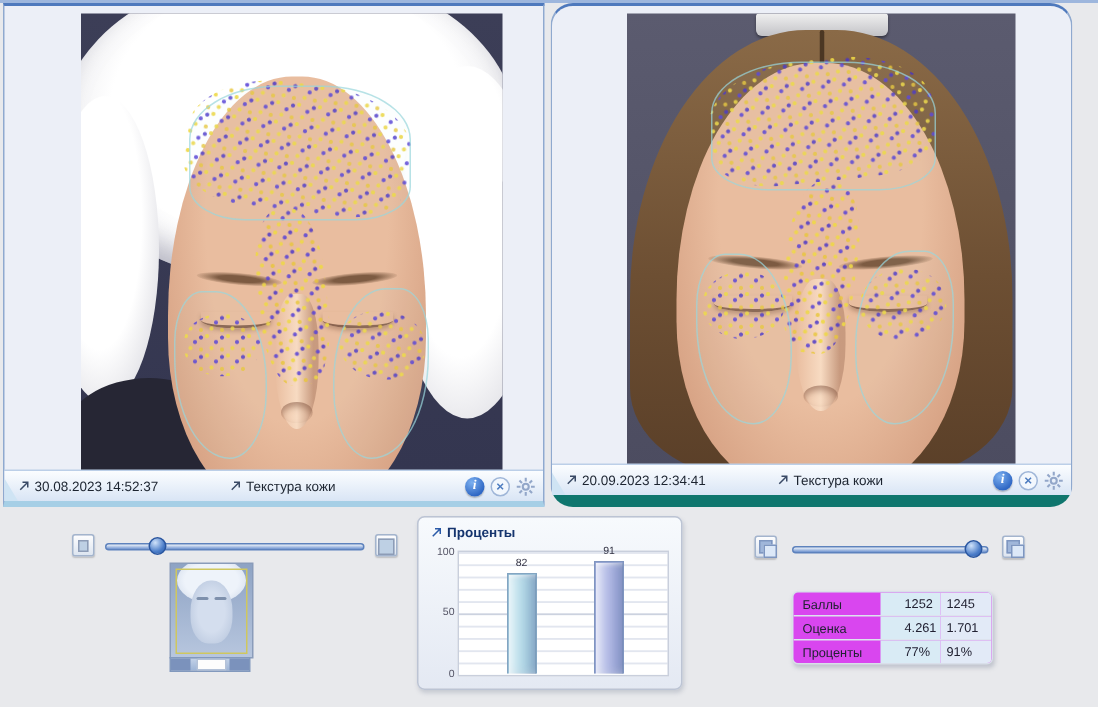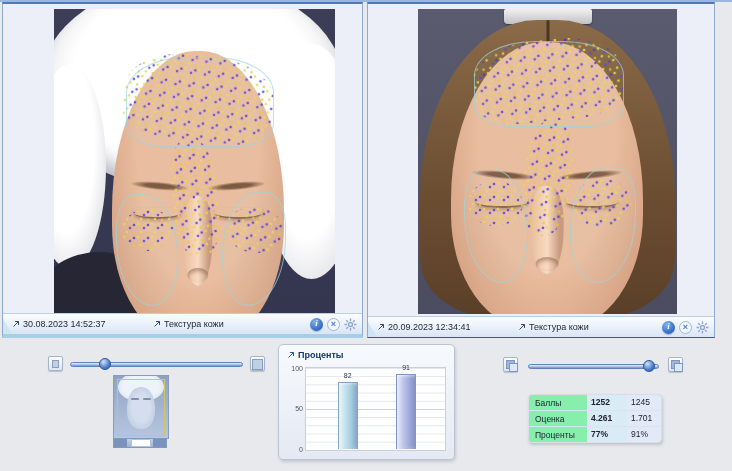--- a/index.html
+++ b/index.html
@@ -4,21 +4,21 @@
 <style>
   html,body{margin:0;padding:0;background:#e8e9ec;}
   .app{position:relative;width:732px;height:471px;overflow:hidden;
        font-family:"Liberation Sans",sans-serif;background:#e8e9ec;}
   .top-border{position:absolute;left:0;top:0;width:732px;height:2px;background:#9db6dd;}
 
   
   .panel{position:absolute;top:2px;height:336px;box-sizing:border-box;background:#eceff7;
          border:1px solid #8fa9cf;border-top:2px solid #4e79bd;}
   .panel.before{left:2px;width:361px;border-bottom:4px solid #a6cfe6;}
-  .panel.after{left:367px;width:348px;border-bottom:1px solid #0f766e;}
+  .panel.after{left:367px;width:348px;border-bottom:8px solid #0f766e;border-radius:15px;}
 
   .photo{position:absolute;top:5px;height:305px;overflow:hidden;z-index:1;}
   .before .photo{left:51px;width:281px;background:linear-gradient(#3c3e57,#343650);}
   .after  .photo{left:50px;width:259px;background:linear-gradient(#5b5b6f,#4c4c60);}
 
   
   .device{position:absolute;left:50%;top:0;transform:translateX(-50%);width:88px;height:15px;
           background:linear-gradient(#f0f0f0,#c2c2c6);border-radius:2px 2px 4px 4px;
           box-shadow:0 1px 2px rgba(0,0,0,.4);z-index:2;}
   .cap{position:absolute;left:-14px;top:-30px;width:304px;height:212px;border-radius:50%;z-index:2;
@@ -133,26 +133,26 @@
       border:1px solid rgba(90,120,160,.55);border-bottom:none;
       box-shadow:inset 7px 0 9px -4px rgba(255,255,255,.95),
                  inset -7px 0 9px -4px rgba(60,85,140,.5),
                  inset 0 3px 3px -2px rgba(255,255,255,.8);}
   .bar .blabel{position:absolute;top:-11px;left:50%;transform:translateX(-50%);
       font-size:7px;color:#334;font-weight:normal;}
   .bar1{left:30%;} .bar2{left:72%;}
 
   
   .rtable{position:absolute;left:528px;top:394px;width:132px;overflow:hidden;
-      background:#86efac;border:1px solid #d9dfea;border-radius:4px;font-size:8.5px;color:#223;
+      background:#d946ef;border:1px solid #d9dfea;border-radius:4px;font-size:8.5px;color:#223;
       box-shadow:1px 2px 3px rgba(120,130,150,.35);}
   .rrow{display:flex;height:15px;align-items:center;border-bottom:1px solid #dde3ee;}
   .rrow:last-child{border-bottom:none;}
   .rc-label{flex:0 0 52px;padding-left:6px;}
-  .rc-v1{flex:0 0 40px;background:#d9ebf5;height:100%;line-height:15px;padding-left:4px;box-sizing:border-box;font-weight:bold;}
+  .rc-v1{flex:0 0 40px;background:#d9ebf5;height:100%;line-height:15px;padding-left:16px;box-sizing:border-box;}
   .rc-v2{flex:1;background:#e2eaf7;height:100%;line-height:15px;padding-left:4px;box-sizing:border-box;}
 </style>
 </head>
 <body>
 
 <div class="app">
   <div class="top-border"></div>
 
   <div class="panel before">
     <div class="photo">

